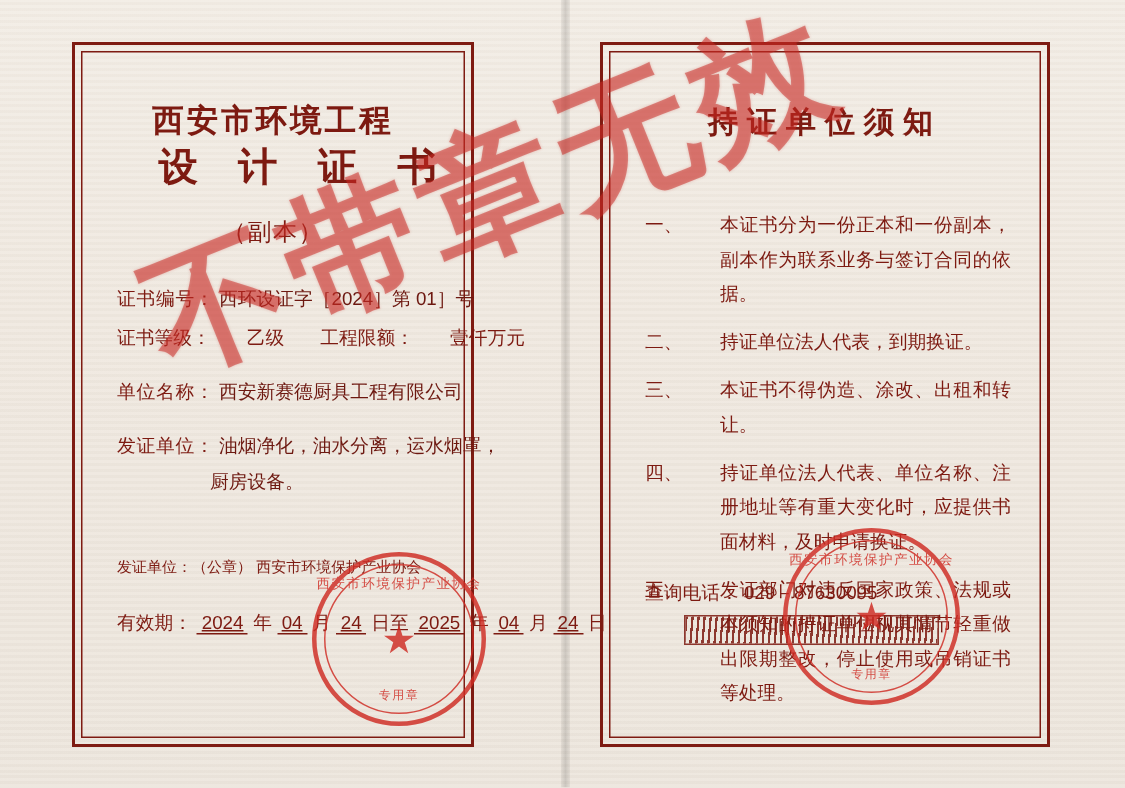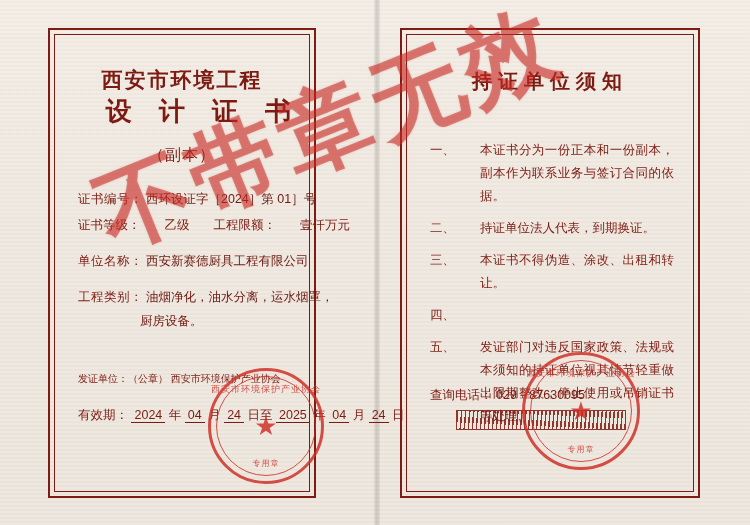--- a/index.html
+++ b/index.html
@@ -146,20 +146,21 @@
     margin-top: 10px;
     padding: 0 14px;
     font-size: 12.5px;
     line-height: 26px;
     color: #7d1a11;
     white-space: nowrap;
   }
   .u {
     border-bottom: 1px solid #7d1a11;
     padding: 0 3px;
+    text-decoration: underline;
   }
 
   
   .notice-title {
     text-align: center;
     font-family: "DejaVu Sans", sans-serif;
     font-weight: bold;
     font-size: 20px;
     letter-spacing: 6px;
     color: #7d1a11;
@@ -301,21 +302,21 @@
           <span>工程限额：</span>
           <span>壹仟万元</span>
         </div>
 
         <div class="field spaced">
           <span class="lbl">单位名称：</span>
           <span class="val">西安新赛德厨具工程有限公司</span>
         </div>
 
         <div class="field spaced">
-          <span class="lbl">工程类别：</span>
+          <span class="lbl">发证单位：</span>
           <span class="val">油烟净化，油水分离，运水烟罩，</span>
         </div>
         <div class="val-wrap">厨房设备。</div>
 
       </div>
 
       <div class="issuer">
         <span>发证单位：（公章）</span>
         <span>西安市环境保护产业协会</span>
       </div>
@@ -353,20 +354,21 @@
         <div class="notice-item">
           <span class="num">二、</span>
           <span class="txt">持证单位法人代表，到期换证。</span>
         </div>
         <div class="notice-item">
           <span class="num">三、</span>
           <span class="txt">本证书不得伪造、涂改、出租和转让。</span>
         </div>
         <div class="notice-item">
           <span class="num">四、</span>
+          <span class="txt">持证单位法人代表、单位名称、注册地址等有重大变化时，应提供书面材料，及时申请换证。</span>
         </div>
         <div class="notice-item">
           <span class="num">五、</span>
           <span class="txt">发证部门对违反国家政策、法规或本须知的持证单位视其情节轻重做出限期整改，停止使用或吊销证书等处理。</span>
         </div>
       </div>
 
       <div class="hotline">
         <span>查询电话：</span>
         <span>029－87630095</span>

